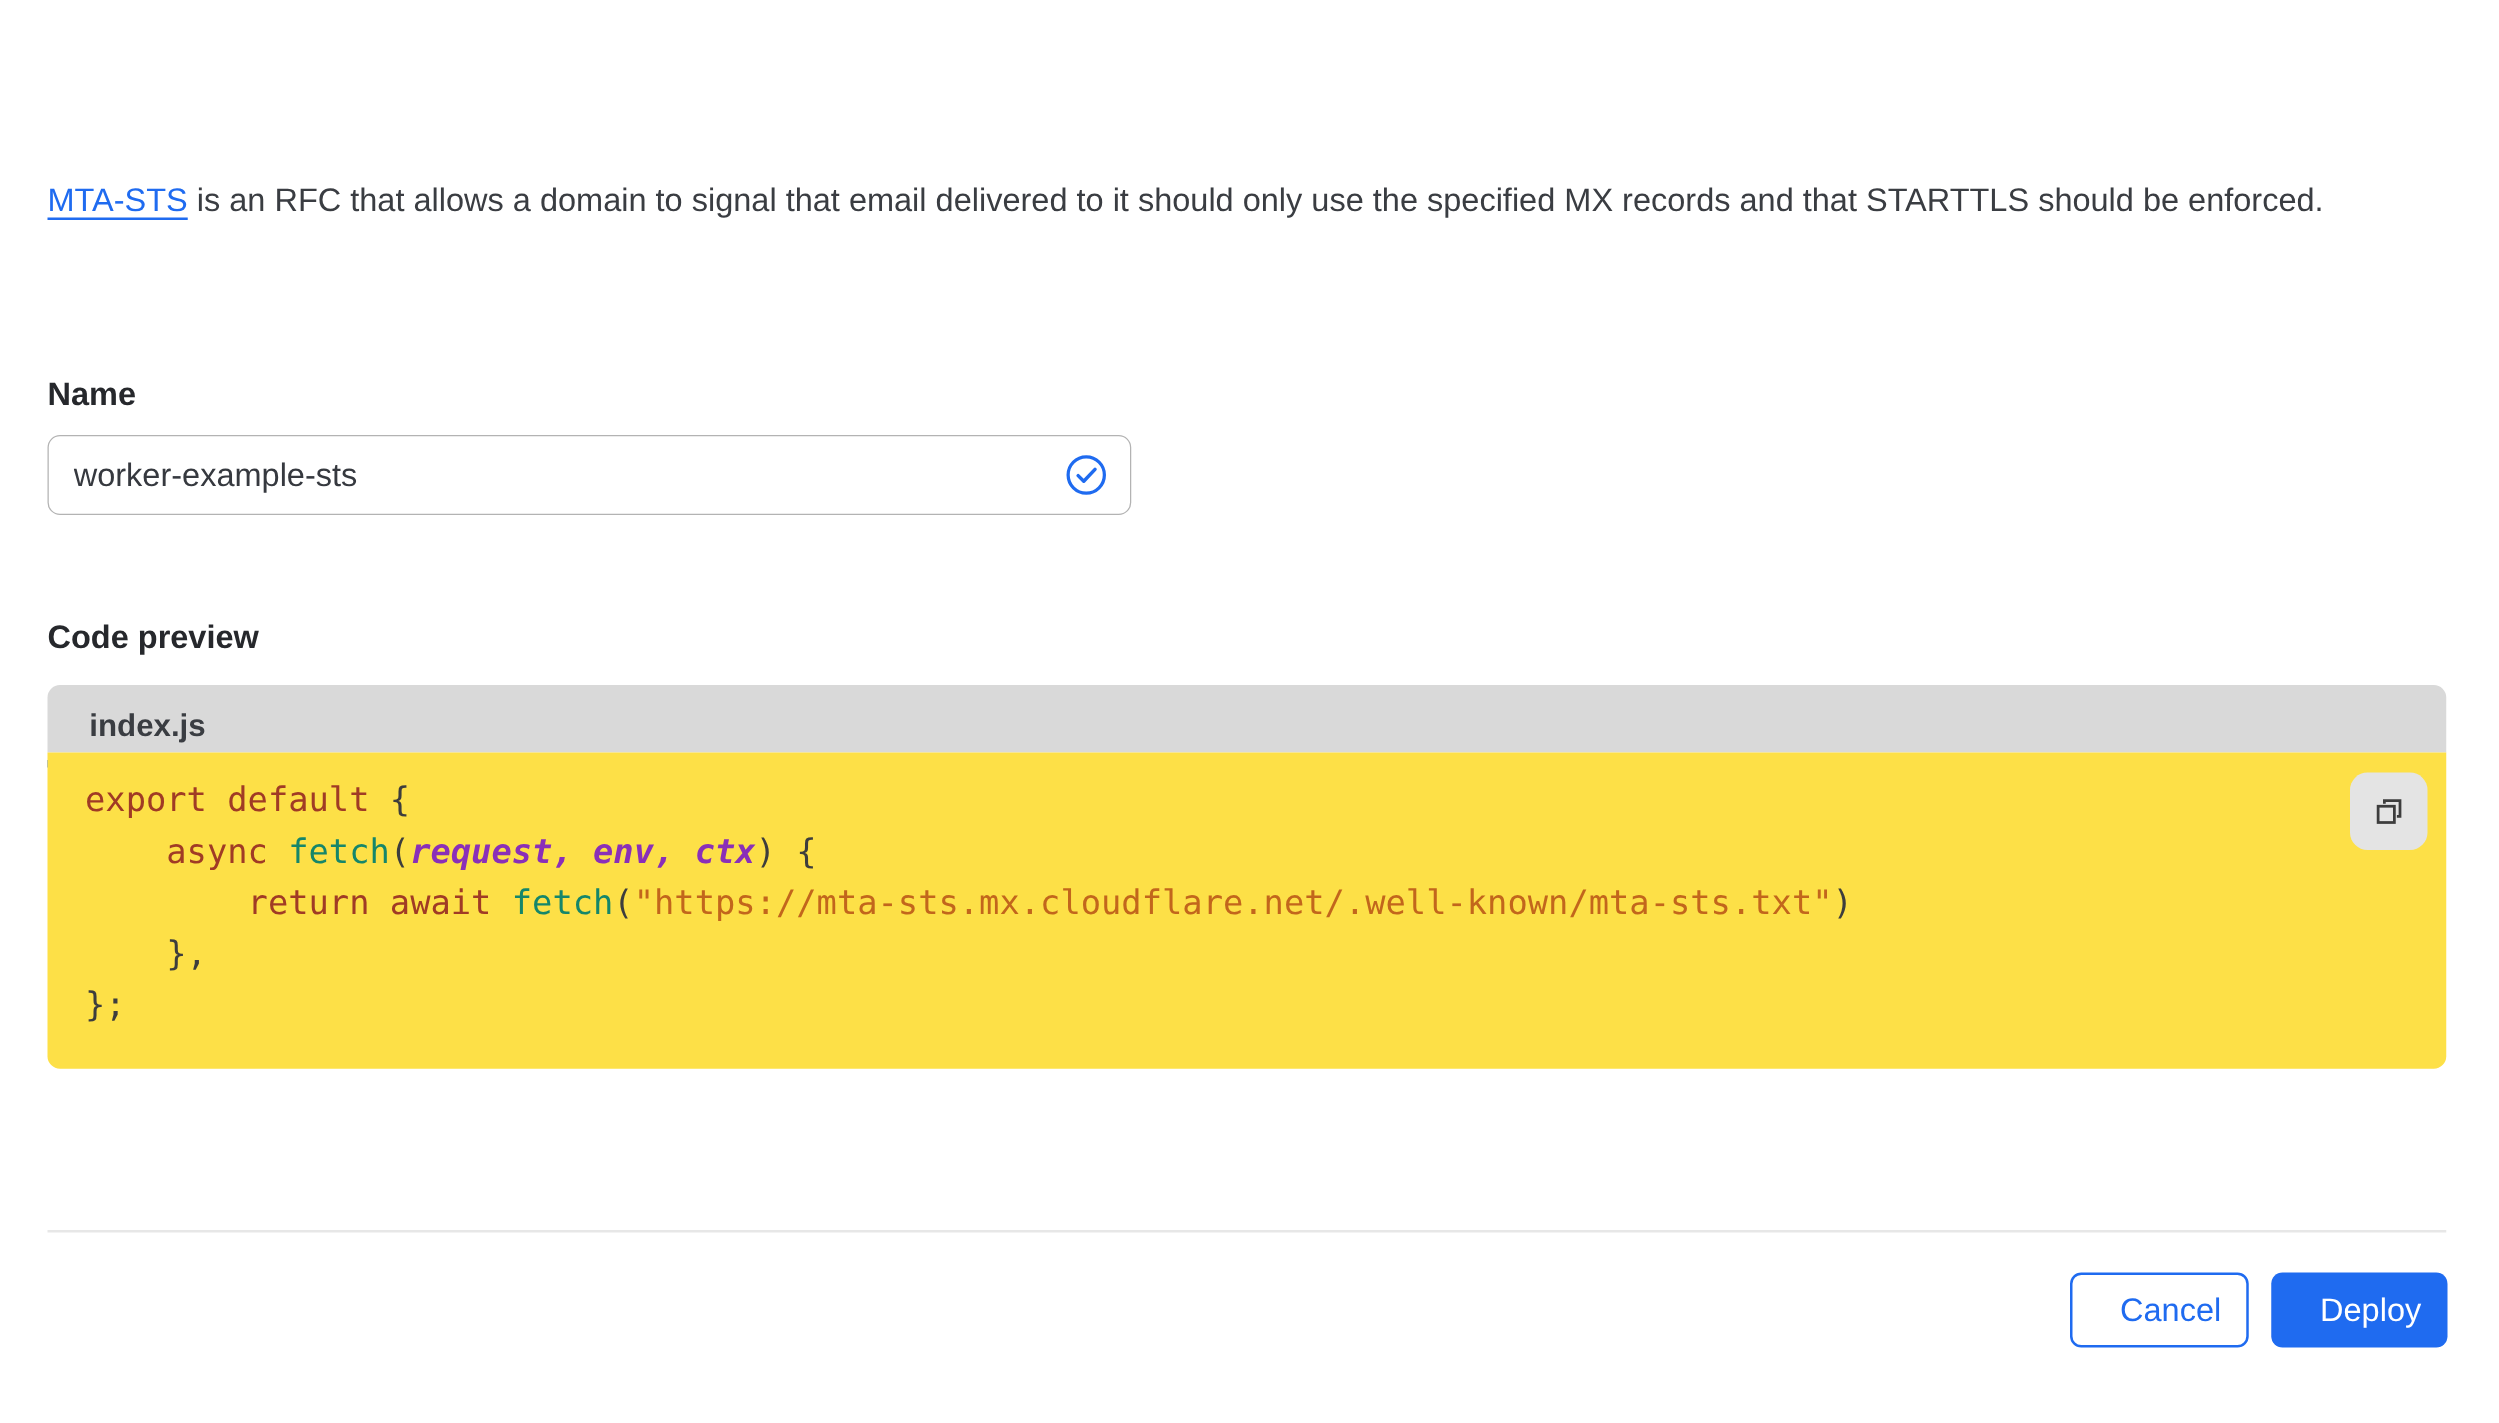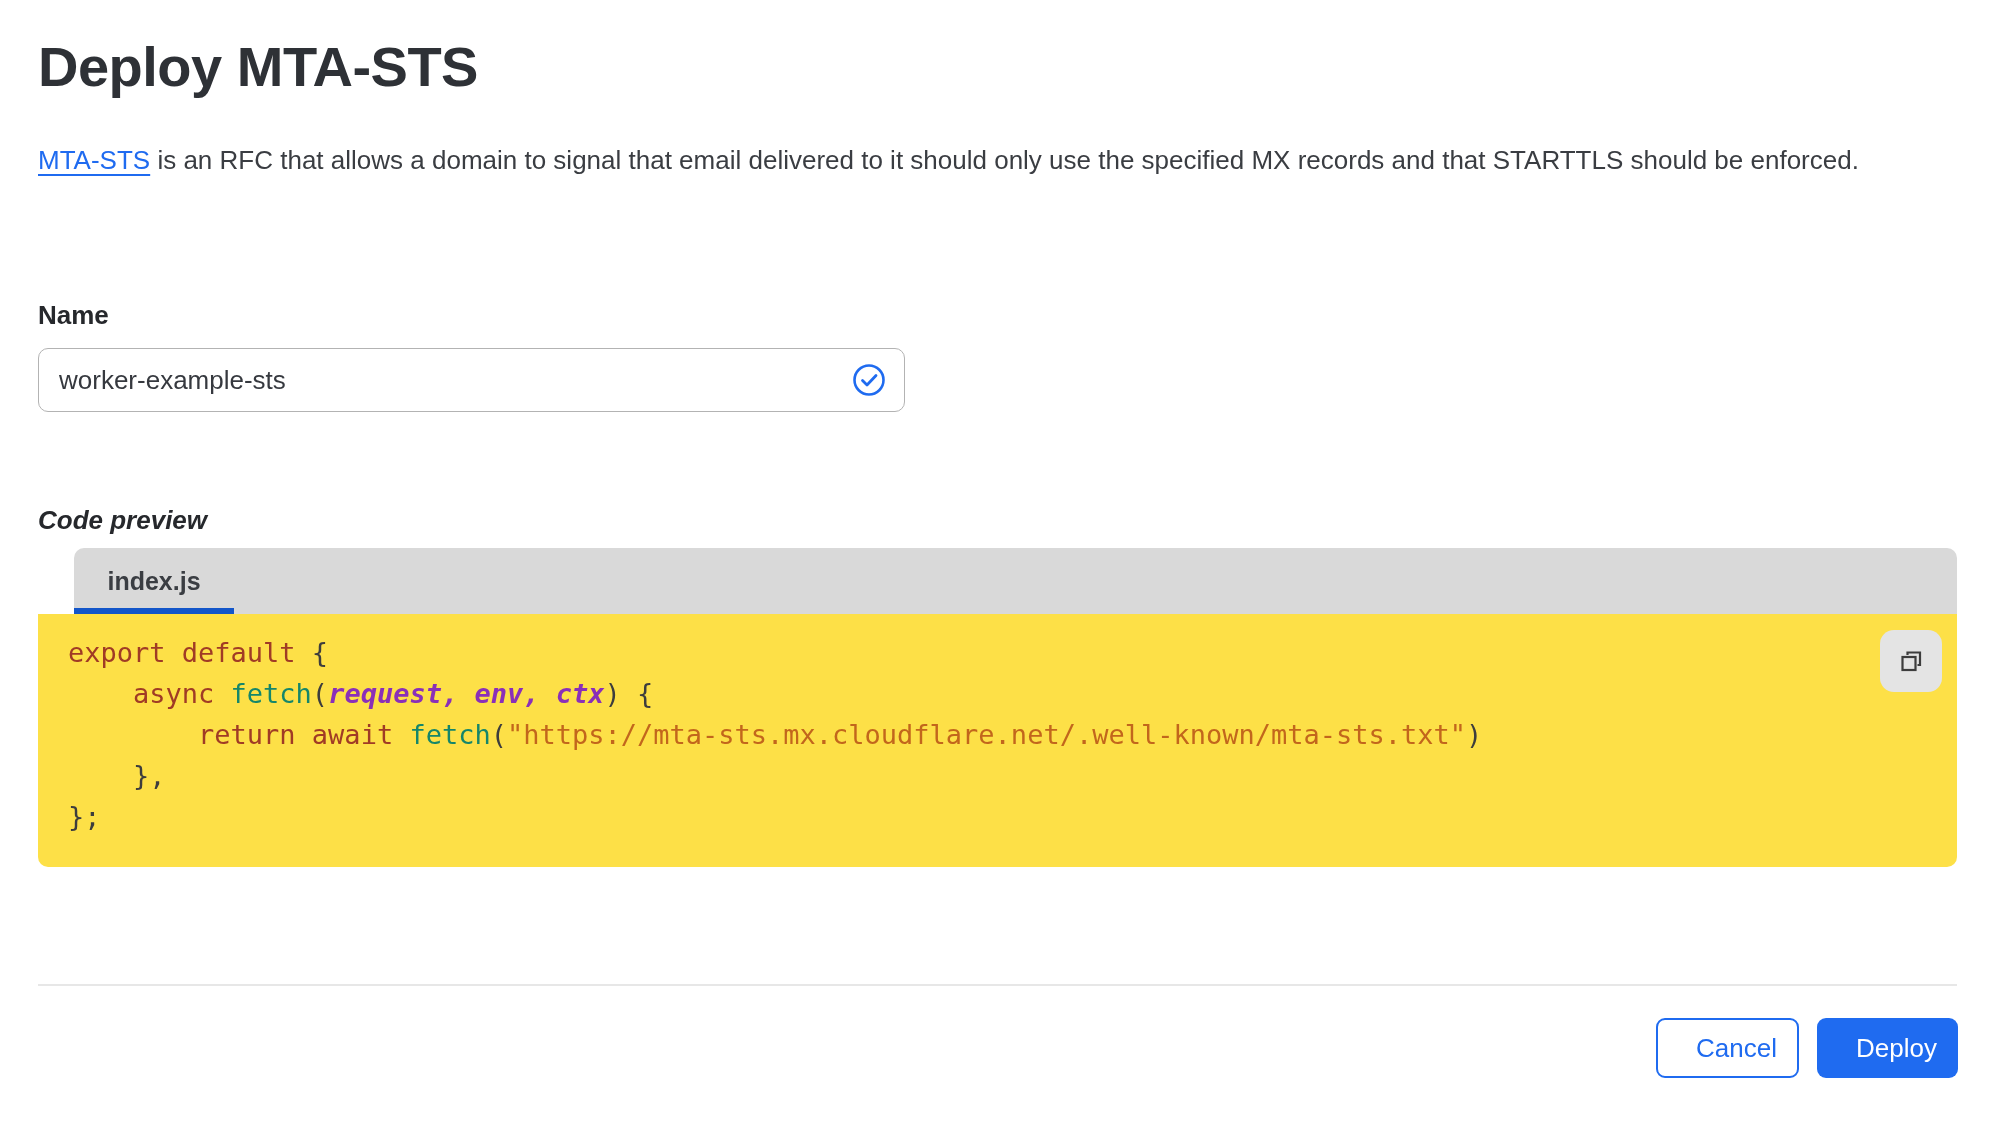--- a/index.html
+++ b/index.html
@@ -9,30 +9,30 @@
 
   .title{position:absolute;left:38px;top:34px;font-size:56px;font-weight:700;
          letter-spacing:-0.5px;color:#2e3136;margin:0;}
 
   .desc{position:absolute;left:38px;top:138px;max-width:1852px;margin:0;
         font-size:26px;line-height:44px;color:#3a3d42;}
   .desc a{color:var(--accent,#1f6bf0);text-decoration:underline;text-underline-offset:5px;cursor:pointer;}
 
   .section-label{position:absolute;left:38px;font-size:26px;font-weight:700;color:#26282c;}
   .name-label{top:300px;}
-  .code-label{top:505px;font-style:italic;}
+  .code-label{top:494px;}
 
   .input-wrap{position:absolute;left:38px;top:348px;width:867px;height:64px;}
   .name-input{width:100%;height:100%;box-sizing:border-box;border:1.5px solid #b3b3b3;
               border-radius:10px;padding:0 70px 0 20px;font-size:26px;color:#36393f;
               font-family:"Liberation Sans","DejaVu Sans",sans-serif;outline:none;background:#fff;}
   .check{position:absolute;right:18px;top:14px;width:36px;height:36px;}
 
   .code-block{position:absolute;left:38px;top:548px;width:1919px;}
-  .tabbar{height:66px;background:#d9d9d9;border-radius:10px 10px 0 0;position:relative;margin-left:36px;}
+  .tabbar{height:54px;background:#d9d9d9;border-radius:10px 10px 0 0;position:relative;}
   .tab{position:absolute;left:0;top:0;width:160px;height:66px;cursor:pointer;
        text-align:center;line-height:66px;font-size:25px;font-weight:700;color:#3a3d42;}
   .tab::after{content:"";position:absolute;left:0;bottom:0;width:160px;height:6px;
               background:var(--tab_underline,#1356c9);}
   .code-area{position:relative;height:253px;background:#fde047;border-radius:0 0 10px 10px;box-sizing:border-box;}
   .code-content{position:absolute;left:30px;top:18px;white-space:pre;
                 font-family:"DejaVu Sans Mono","Liberation Mono",monospace;
                 font-size:27px;line-height:41px;color:var(--code_punct,#3d3d3d);}
   .tok-k{color:var(--code_keyword,#a03b25);}
   .tok-f{color:var(--code_function,#15866a);margin-top:16px;}
@@ -52,21 +52,20 @@
        display:flex;align-items:center;justify-content:center;box-sizing:border-box;padding-left:24px;}
   .btn-cancel{left:1656px;width:143px;background:#fff;color:var(--accent,#1f6bf0);
               border:2px solid var(--accent,#1f6bf0);}
   .btn-deploy{left:1817px;width:141px;background:var(--accent,#1f6bf0);color:#fff;border:none;}
 </style>
 </head>
 <body>
 
 <div class="page">
 
-  <h1 class="title">Deploy MTA-STS</h1>
 
   <p class="desc"><a>MTA-STS</a><span> is an RFC that allows a domain to signal that email delivered to it should only use the specified MX records and that STARTTLS should be enforced.</span></p>
 
   <div class="section-label name-label">Name</div>
 
   <div class="input-wrap">
     <input class="name-input" type="text" value="worker-example-sts" style="">
     <svg class="check" viewBox="0 0 36 36">
       <circle cx="18" cy="18" r="14.5" fill="none" stroke="#1f6bf0" stroke-width="2.6"></circle>
       <path d="M11.5 18.5 l4.5 4.5 l9 -9.5" fill="none" stroke="#1f6bf0" stroke-width="2.8" stroke-linecap="round" stroke-linejoin="round"></path>

